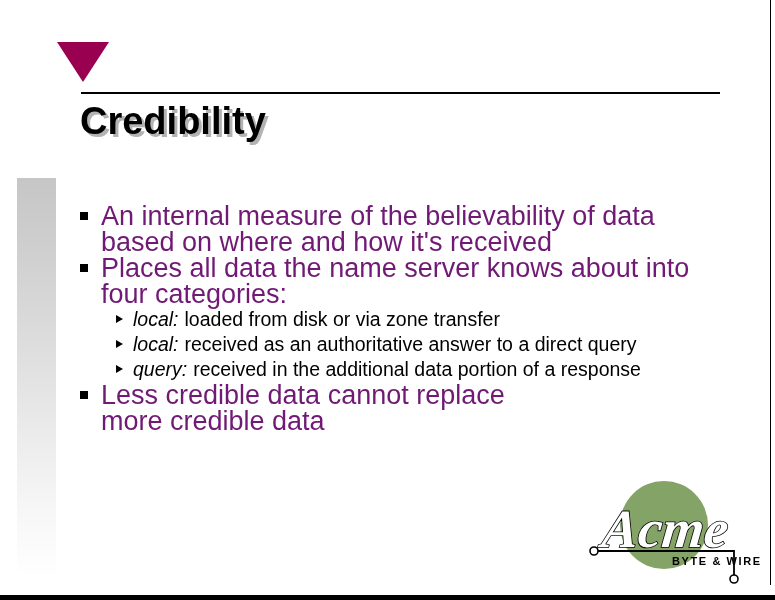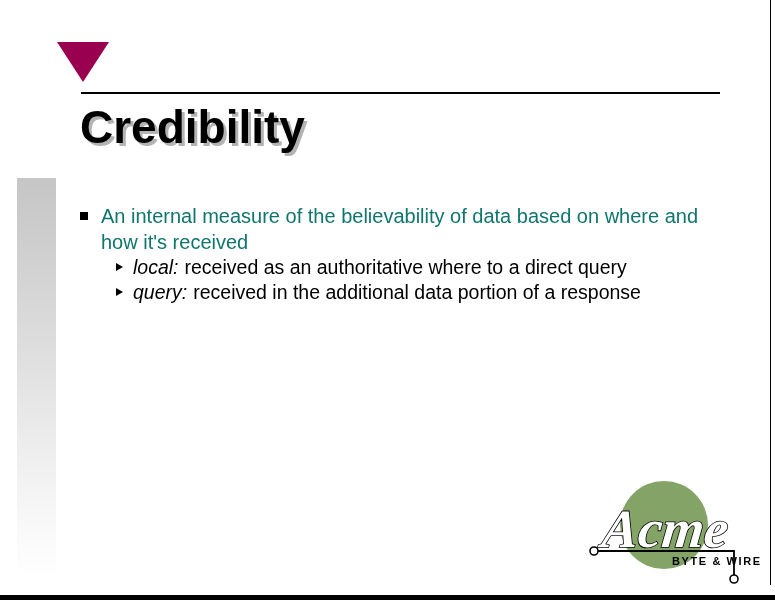--- a/index.html
+++ b/index.html
@@ -53,41 +53,41 @@
   }
   .title-rule {
     position: absolute;
     left: 81px; top: 92px;
     width: 639px; height: 2px;
     background: #000000;
   }
   .slide-title {
     position: absolute;
     left: 80px; top: 100px;
-    font-size: 46px;
+    font-size: 38px;
     font-weight: bold;
     color: #000000;
     letter-spacing: 0px;
     text-shadow: 3px 3px 0 #b3b3b3;
     white-space: nowrap;
   }
 
   
   .body {
     position: absolute;
     left: 80px; top: 203px;
     width: 640px;
   }
 
   .l1 {
     position: relative;
     padding-left: 21px;
-    font-size: 20px;
+    font-size: 27px;
     line-height: 26px;
-    color: #0f766e;
+    color: #701a75;
   }
   .l1 > .mark {
     position: absolute;
     left: 0; top: 9px;
     width: 8px; height: 8px;
     background: #000000;
   }
 
   .sublist { margin-left: 36px; }
   .l2 {
@@ -127,37 +127,49 @@
   <div class="title-rule"></div>
   <div class="slide-title">Credibility</div>
 
   <div class="body">
 
     <div class="l1">
       <span class="mark"></span>
       <span>An internal measure of the believability of data based on where and how it's received</span>
     </div>
 
+    <div class="l1">
+      <span class="mark"></span>
+      <span>Places all data the name server knows about into four categories:</span>
+    </div>
 
     <div class="sublist">
 
+      <div class="l2">
+        <span class="mark"></span>
+        <span class="kw">local:</span><span class="gap"></span><span>loaded from disk or via zone transfer</span>
+      </div>
 
       <div class="l2">
         <span class="mark"></span>
-        <span class="kw">local:</span><span class="gap"></span><span>received as an authoritative where to a direct query</span>
+        <span class="kw">local:</span><span class="gap"></span><span>received as an authoritative answer to a direct query</span>
       </div>
 
 
       <div class="l2">
         <span class="mark"></span>
         <span class="kw">query:</span><span class="gap"></span><span>received in the additional data portion of a response</span>
       </div>
 
     </div>
 
+    <div class="l1" style="width:455px">
+      <span class="mark"></span>
+      <span>Less credible data cannot replace more credible data</span>
+    </div>
 
   </div>
 
   <div class="logo">
     <svg width="180" height="112" viewBox="0 0 180 112">
       <circle cx="78" cy="48" r="44" fill="#84a366"></circle>
 
       <circle cx="8" cy="74" r="4" fill="none" stroke="#000" stroke-width="1.6"></circle>
       <path d="M12 74 L148 74 L148 98" fill="none" stroke="#000" stroke-width="1.8"></path>
       <circle cx="148" cy="102" r="4" fill="none" stroke="#000" stroke-width="1.6"></circle>

